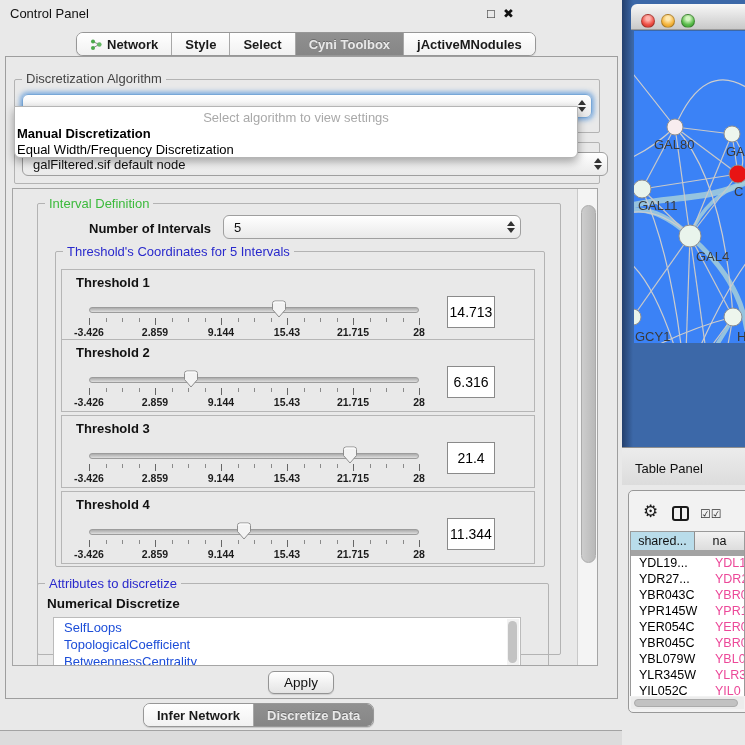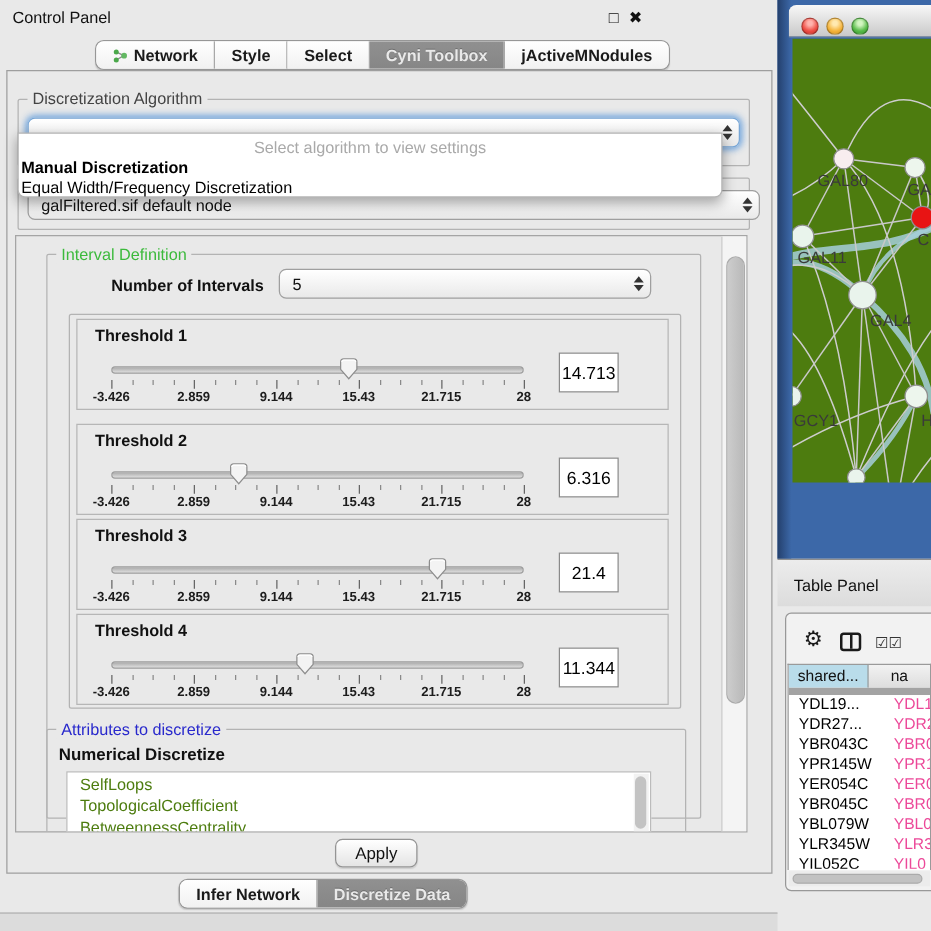--- a/index.html
+++ b/index.html
@@ -62,38 +62,38 @@
   .tick { position:absolute; width:1px; background:#666; top:0; }
   .tick.minor { height:4px; background:#8a8a8a; }
   .tick.major { height:7px; }
   .tp-labels { position:absolute; left:27px; top:56px; width:330px; height:12px; }
   .tp-labels span { position:absolute; width:56px; margin-left:-28px; text-align:center; font-size:10.5px; font-weight:600; color:#1c1c1c; }
   .tp-value { position:absolute; left:385px; top:26px; width:48px; height:32px; background:#fff; border:1px solid #8a8a8a;
               font-size:14px; color:#000; text-align:center; line-height:30px; }
 
   
   #numerical-list { position:absolute; left:40px; top:428px; width:468px; height:70px; background:#fff; border:1px solid #bbb; overflow:hidden; }
-  #numerical-list .li { font-size:13px; color:#4d7c0f; padding:2px 0 1px 10px; height:17px; }
+  #numerical-list .li { font-size:13px; color:#1d4ed8; padding:2px 0 1px 10px; height:17px; }
   #numerical-list .list-sb { position:absolute; right:1px; top:1px; width:12px; height:68px; background:#f2f2f2; }
   #numerical-list .list-sb .th { position:absolute; left:1px; top:2px; width:9px; height:42px; background:#c3c3c3; border-radius:5px; }
 
   .push-btn { position:absolute; height:23px; border:1px solid #949494; border-radius:6px;
               background:linear-gradient(#ffffff,#e4e4e4); font-size:13.5px; color:#111; text-align:center;
               box-shadow:0 1px 1px rgba(0,0,0,.12); display:flex; align-items:center; justify-content:center; }
 
   
   #net-win { left:622px; top:0; width:123px; height:447px; background:#3c68a8; }
   #net-win .left-strip { position:absolute; left:0; top:0; width:11px; height:447px; background:linear-gradient(90deg,#24406d,#3c68a8); }
   #net-title { position:absolute; left:9px; top:4px; width:114px; height:26px; border-radius:6px 0 0 0;
                background:linear-gradient(#f8f8f8,#c9c9c9); border-bottom:1px solid #9a9a9a; }
   .tl { position:absolute; top:10px; width:14px; height:14px; border-radius:50%; border:1px solid rgba(0,0,0,.25); }
   .tl.red { background:radial-gradient(circle at 50% 30%, #ffb3ad 0 18%, #ee4d44 60%, #c33128); }
   .tl.yellow { background:radial-gradient(circle at 50% 30%, #ffe9b0 0 18%, #f5b43c 60%, #d3941f); }
   .tl.green { background:radial-gradient(circle at 50% 30%, #d2f5c0 0 18%, #58bb49 60%, #3a9a31); }
-  #net-canvas { position:absolute; left:12px; top:31px; width:111px; height:355px; background:#4d7c0f; overflow:hidden; }
+  #net-canvas { position:absolute; left:12px; top:31px; width:111px; height:312px; background:#3b82f6; overflow:hidden; }
 
   
   #tp-strip { left:622px; top:447px; width:123px; height:38px; background:linear-gradient(#ececec,#dcdcdc); border-top:1px solid #8f8f8f; }
   #tp-strip .lbl { position:absolute; left:13px; top:13px; font-size:13px; color:#111; }
   #tp-win { left:628px; top:490px; width:130px; height:223px; background:#f2f2f2; border:1px solid #989898; border-radius:5px; }
   .gear { font-size:17px; color:#1a1a1a; line-height:1; }
   .colicon { width:17px; height:15px; border:2px solid #1a1a1a; border-radius:3px; position:relative; }
   .colicon:before { content:""; position:absolute; left:5.5px; top:0; width:2px; height:11px; background:#1a1a1a; }
   .checks { font-size:12px; color:#333; letter-spacing:0px; }
   #tp-table { position:absolute; left:630px; top:531px; width:115px; height:165px; background:#fff; border:1px solid #9a9a9a; border-bottom:none; overflow:hidden; }
@@ -186,22 +186,23 @@
     <div class="abs" style="left:76px; top:32px; font-size:13px; font-weight:700; color:#111;">Number of Intervals</div>
     <div class="abs combo" style="left:210px; top:26px; width:298px;">
       <span class="combo-text">5</span>
       <span class="stepper">
           <span class="tri-up"></span>
           <span class="tri-dn"></span>
         </span>
     </div>
 
     <div class="abs groupbox" style="left:42px; top:62px; width:490px; height:316px;"></div>
-
-    <div class="threshold-panel" style="top:66px;">
+    <div class="abs grouplabel" style="left:50px; top:55px; color:#2929cc;">Threshold's Coordinates for 5 Intervals</div>
+
+    <div class="threshold-panel" style="top:80px;">
       <div class="tp-name">Threshold 1</div>
       <div class="tp-track"></div>
       <div class="tp-thumb" style="left: 209.475px;"><svg width="16" height="18" viewBox="0 0 16 18">
             <path d="M1.5,3.5 Q1.5,1 4,1 L12,1 Q14.5,1 14.5,3.5 L14.5,9.5 L8,17 L1.5,9.5 Z" fill="#f3f3f3" stroke="#8d8d8d" stroke-width="1"></path>
             <path d="M2.5,3.5 Q2.5,2 4,2 L12,2 Q13.5,2 13.5,3.5" fill="none" stroke="#ffffff" stroke-width="1"></path>
           </svg></div>
       <div class="tp-ticks">
           <div class="tick major" style="left:0px"></div>
           <div class="tick minor" style="left:16.5px"></div>
           <div class="tick minor" style="left:33px"></div>

